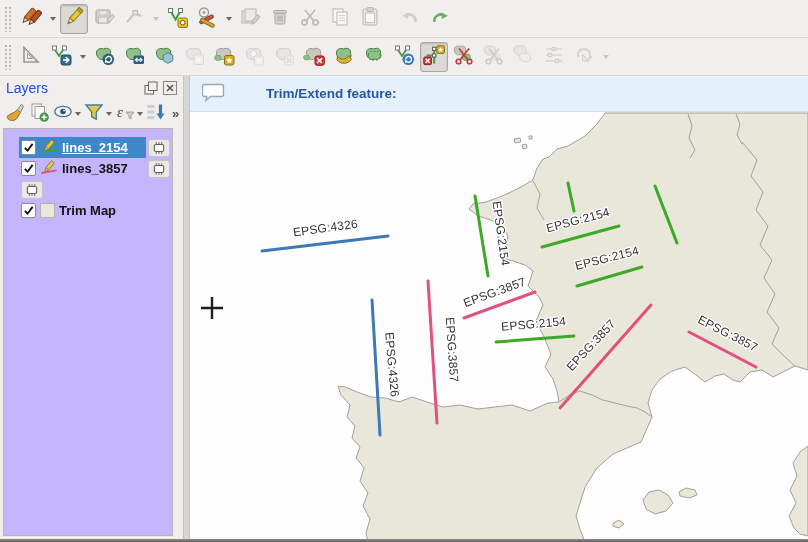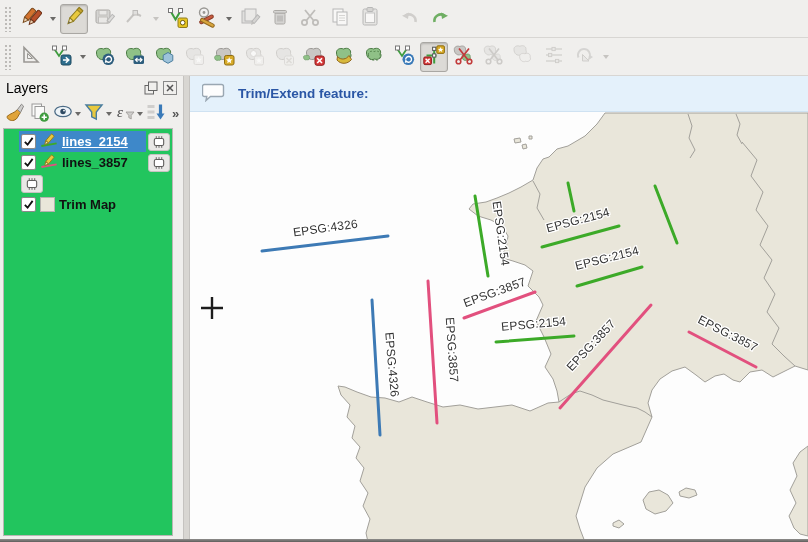--- a/index.html
+++ b/index.html
@@ -17,45 +17,45 @@
   .tbtn.disabled{opacity:.8;}
   .dd{width:13px;height:30px;display:flex;align-items:center;justify-content:center;}
   .caret{width:0;height:0;border-left:3.5px solid transparent;border-right:3.5px solid transparent;
          border-top:4.5px solid #6b6a68;}
   .dd.disabled .caret{border-top-color:#c6c4c1;}
   .tb-gap{width:10px;}
   
   .main{display:flex;height:466px;}
   .left-panel{width:183px;background:#f0efed;display:flex;flex-direction:column;box-sizing:border-box;}
   .panel-header{height:24px;display:flex;align-items:center;padding:0 6px;gap:4px;}
-  .panel-title{font-size:14px;color:#000000;flex:1;}
+  .panel-title{font-size:14px;color:#1d4ed8;flex:1;}
   .win-ico{width:15px;height:15px;display:flex;align-items:center;justify-content:center;}
   .panel-toolbar{height:27px;display:flex;align-items:center;padding:0 3px;}
   .ptb{height:24px;display:flex;align-items:center;justify-content:center;padding:0 1px;}
   .ptb .caret{margin-left:1px;}
   .overflow-lbl{font-weight:bold;color:#555;font-size:13px;padding:0 3px;}
-  .layer-list{flex:1;background:#22c55e;border:1px solid #b9b7b4;margin:1px 10px 6px 3px;
-              padding-top:2px;overflow:hidden;}
+  .layer-list{flex:1;background:#c4b5fd;border:1px solid #b9b7b4;margin:1px 10px 6px 3px;
+              padding-top:8px;overflow:hidden;}
   .lrow{height:21px;display:flex;align-items:center;}
   .lrow .indent{width:15px;flex:none;}
   .row-core{flex:1;height:21px;display:flex;align-items:center;gap:4px;padding:0 2px;min-width:0;}
   .row-core.selected{background:#3e88c9;}
   .cbx{width:13px;height:13px;background:#fff;border:1px solid #8a8a8a;border-radius:2px;
        flex:none;display:flex;align-items:center;justify-content:center;}
   .lname{font-weight:bold;color:#111;white-space:nowrap;font-size:13px;}
   .row-core.selected .lname{color:#fff;text-decoration:underline;}
   .chipbtn{width:20px;height:16px;background:#e9e8e6;border:1px solid #c6c4c1;border-radius:3px;
            display:flex;align-items:center;justify-content:center;margin:0 2px 0 2px;flex:none;}
   .swatch{width:13px;height:13px;border:1px solid #b5b3b0;flex:none;}
   .splitter{width:7px;background:#d8d6d2;border-left:1px solid #c5c3c0;border-right:1px solid #c5c3c0;box-sizing:border-box;}
   .right-col{flex:1;display:flex;flex-direction:column;min-width:0;}
   
   .msgbar{height:36px;background:#e4f1fb;border-bottom:1px solid #cfe2f2;
           display:flex;align-items:center;padding:0 12px;gap:12px;box-sizing:border-box;}
-  .msg-title{font-weight:bold;color:#2a56a5;font-size:13.5px;white-space:nowrap;}
+  .msg-title{font-weight:bold;color:#2a56a5;font-size:13.5px;white-space:nowrap;margin-left:28px;}
   .msg-text{color:#2a56a5;font-size:13.5px;white-space:nowrap;margin-left:-6px;}
   
   .map-wrap{flex:1;background:#fdfdfd;position:relative;}
   .bottom-edge{position:absolute;left:0;bottom:0;width:808px;height:3px;
                background:linear-gradient(#8f8e8c,#5f5e5c);z-index:5;}
 </style>
 </head>
 <body>
 
 <div class="toolbar" id="tb1">

